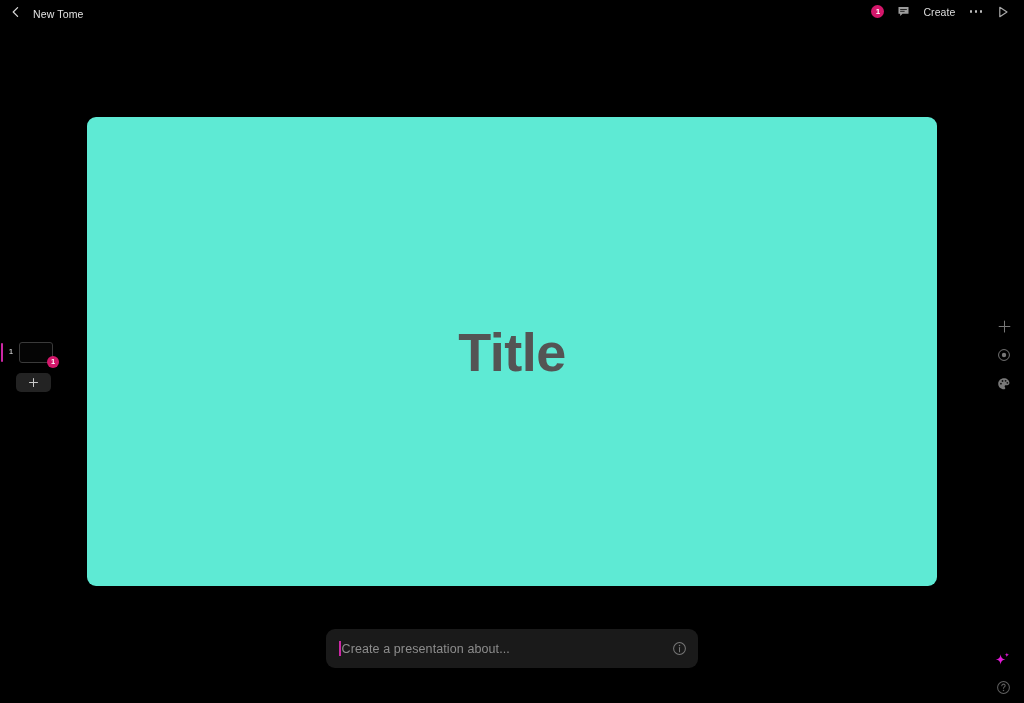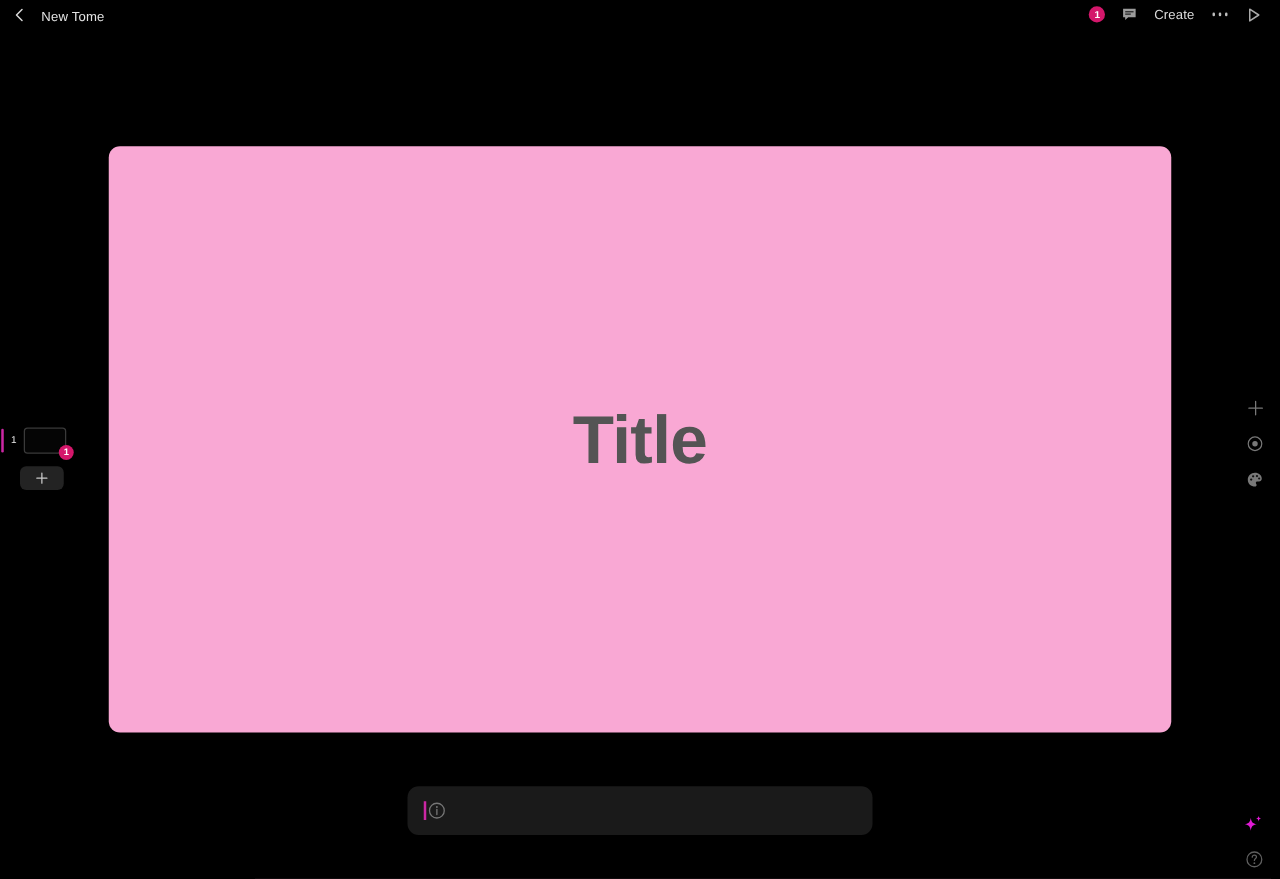--- a/index.html
+++ b/index.html
@@ -162,21 +162,21 @@
     cursor: pointer;
   }
 
   
   .canvas {
     position: absolute;
     left: 87px;
     top: 117px;
     width: 850px;
     height: 469px;
-    background: #f9a8d4;
+    background: #5eead4;
     border-radius: 9px;
     display: flex;
     align-items: center;
     justify-content: center;
     cursor: text;
   }
   .canvas-title {
     font-size: 54px;
     font-weight: bold;
     color: #545454;
@@ -323,20 +323,21 @@
     </svg>
   </div>
 </div>
 
 <div class="canvas">
   <div class="canvas-title">Title</div>
 </div>
 
 <div class="prompt-bar">
   <div class="caret"></div>
+  <div class="prompt-text">Create a presentation about...</div>
   <div class="prompt-info">
     <svg width="15" height="15" viewBox="0 0 16 16">
       <circle cx="8" cy="8" r="6.3" fill="none" stroke="#9a9a9a" stroke-width="1.1"></circle>
       <circle cx="8" cy="4.9" r="0.8" fill="#9a9a9a"></circle>
       <path d="M8 7 V11.4" stroke="#9a9a9a" stroke-width="1.1" stroke-linecap="round"></path>
     </svg>
   </div>
 </div>
 
 <div class="right-rail">

